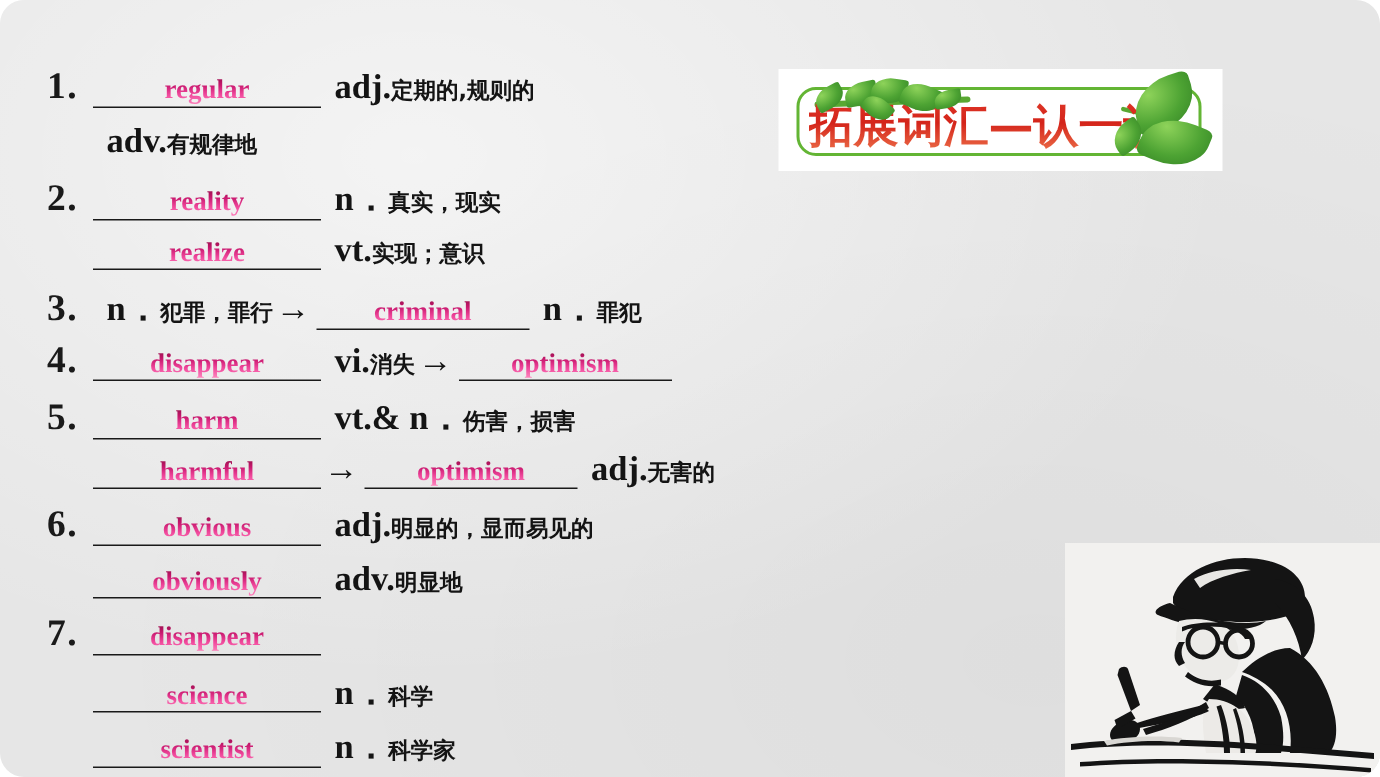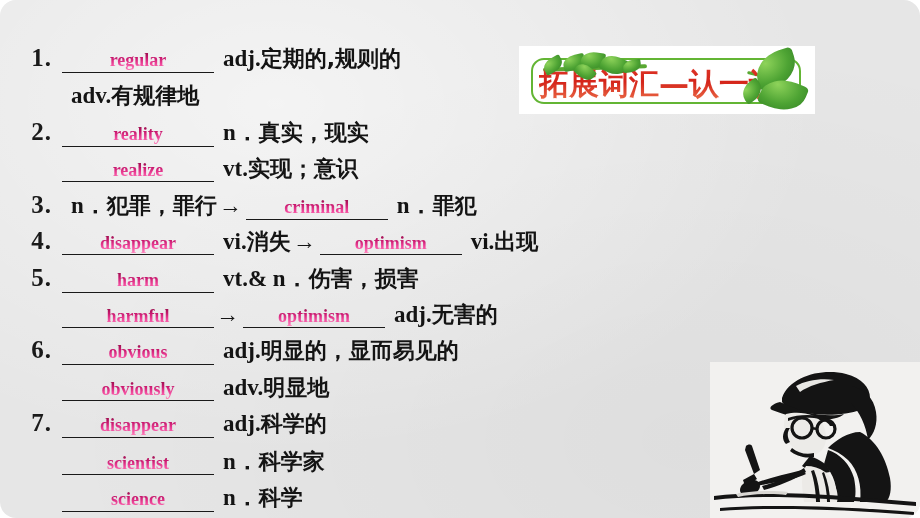--- a/index.html
+++ b/index.html
@@ -86,21 +86,21 @@
     font-size: 23px;
     font-weight: bold;
     color: #141414;
     padding-left: 9px;
     flex: none;
     font-family: "Liberation Serif", "DejaVu Serif", serif;
   }
   .gloss .cn {
     font-family: "DejaVu Sans", "Liberation Sans", sans-serif;
     font-weight: bold;
-    font-size: 22px;
+    font-size: 15px;
   }
   .arrow {
     font-size: 23px;
     font-weight: bold;
     color: #141414;
     padding: 0 4px 0 2px;
     flex: none;
   }
 
   
@@ -205,21 +205,20 @@
       <span class="blank w-inline">criminal</span>
       <span class="gloss"><span>n．</span><span class="cn">罪犯</span></span>
     </div>
 
     <div class="entry">
       <span class="num">4.</span>
       <span class="blank w-main">disappear</span>
       <span class="gloss"><span>vi.</span><span class="cn">消失</span></span>
       <span class="arrow">→</span>
       <span class="blank w-inline">optimism</span>
-      <span class="gloss"><span>vi.</span><span class="cn">出现</span></span>
     </div>
 
     <div class="entry">
       <span class="num">5.</span>
       <span class="blank w-main">harm</span>
       <span class="gloss"><span>vt.&amp; n．</span><span class="cn">伤害，损害</span></span>
     </div>
     <div class="entry">
       <span class="num"></span>
       <span class="blank w-main">harmful</span>
@@ -235,31 +234,30 @@
     </div>
     <div class="entry">
       <span class="num"></span>
       <span class="blank w-main">obviously</span>
       <span class="gloss"><span>adv.</span><span class="cn">明显地</span></span>
     </div>
 
     <div class="entry">
       <span class="num">7.</span>
       <span class="blank w-main">disappear</span>
-      <span class="gloss"><span>adj.</span><span class="cn">科学的</span></span>
+    </div>
+    <div class="entry">
+      <span class="num"></span>
+      <span class="blank w-main">science</span>
+      <span class="gloss"><span>n．</span><span class="cn">科学</span></span>
     </div>
     <div class="entry">
       <span class="num"></span>
       <span class="blank w-main">scientist</span>
       <span class="gloss"><span>n．</span><span class="cn">科学家</span></span>
-    </div>
-    <div class="entry">
-      <span class="num"></span>
-      <span class="blank w-main">science</span>
-      <span class="gloss"><span>n．</span><span class="cn">科学</span></span>
     </div>
 
   </div>
 
   <div class="banner">
     <div class="banner-frame"></div>
 
     <div class="vine" style="left:24px; top:20px; width:104px; height:4px; transform:rotate(-2deg);"></div>
     <div class="leaf" style="left:24px; top:12px; width:20px; height:14px; transform:rotate(-28deg);"></div>
     <div class="leaf" style="left:44px; top:9px;  width:22px; height:15px; transform:rotate(-12deg);"></div>

